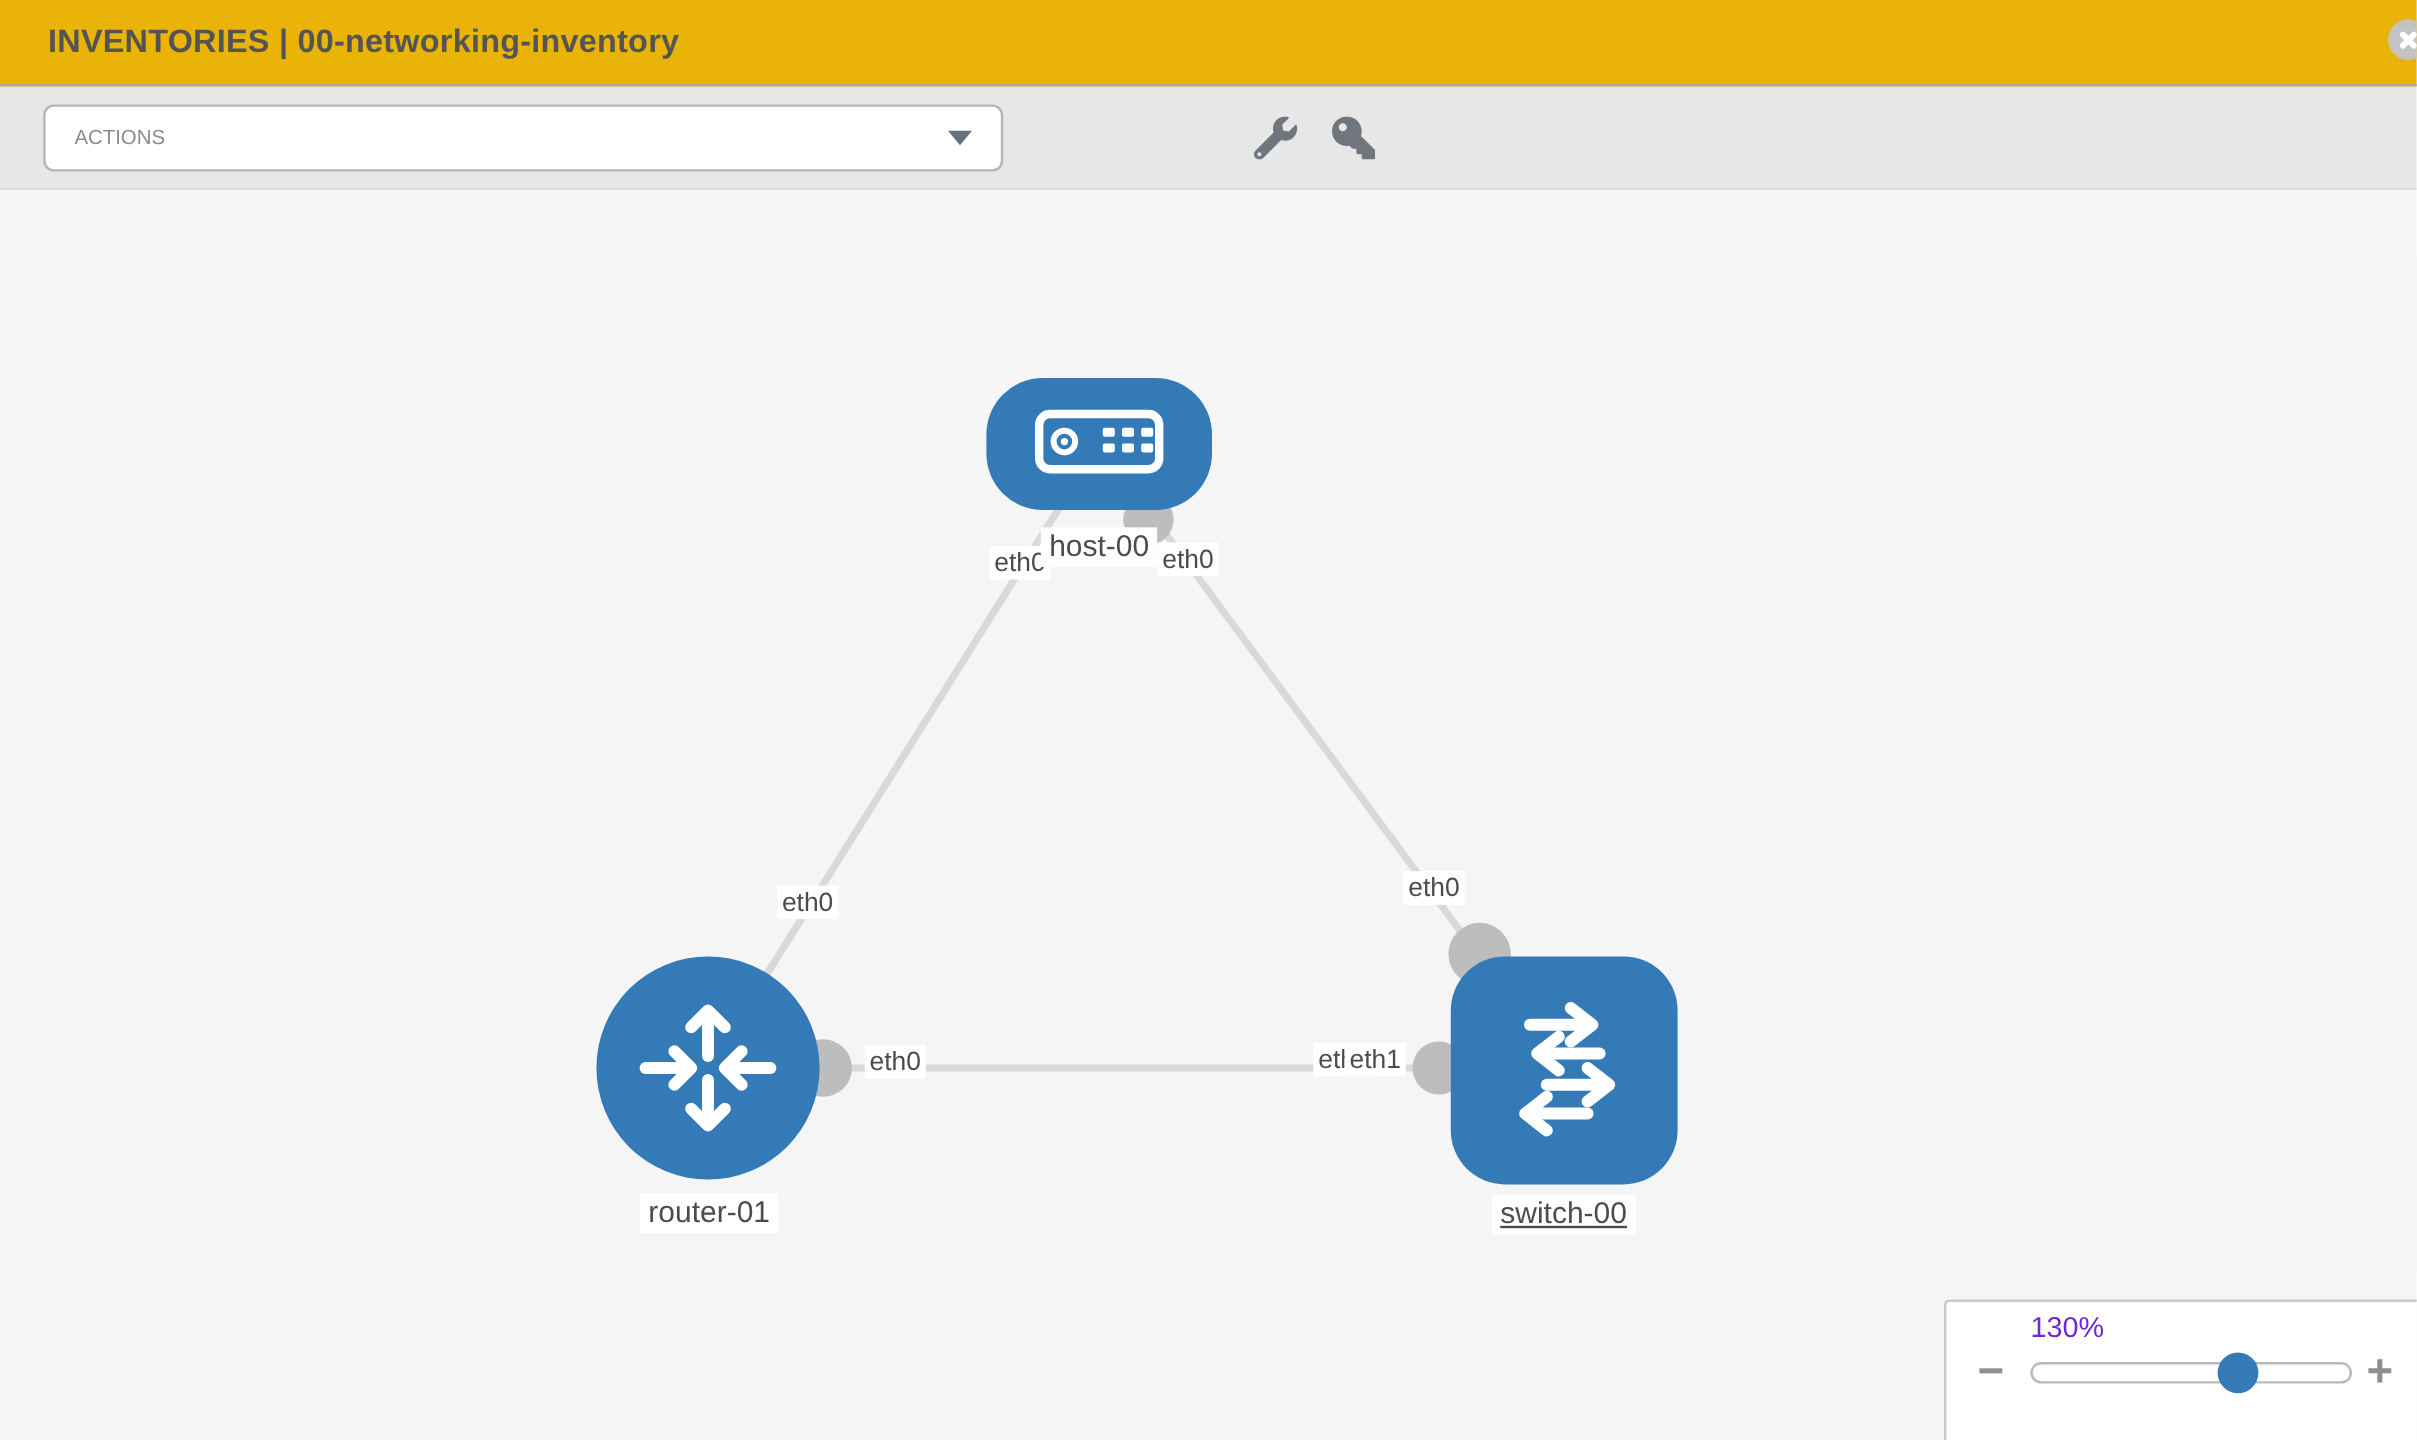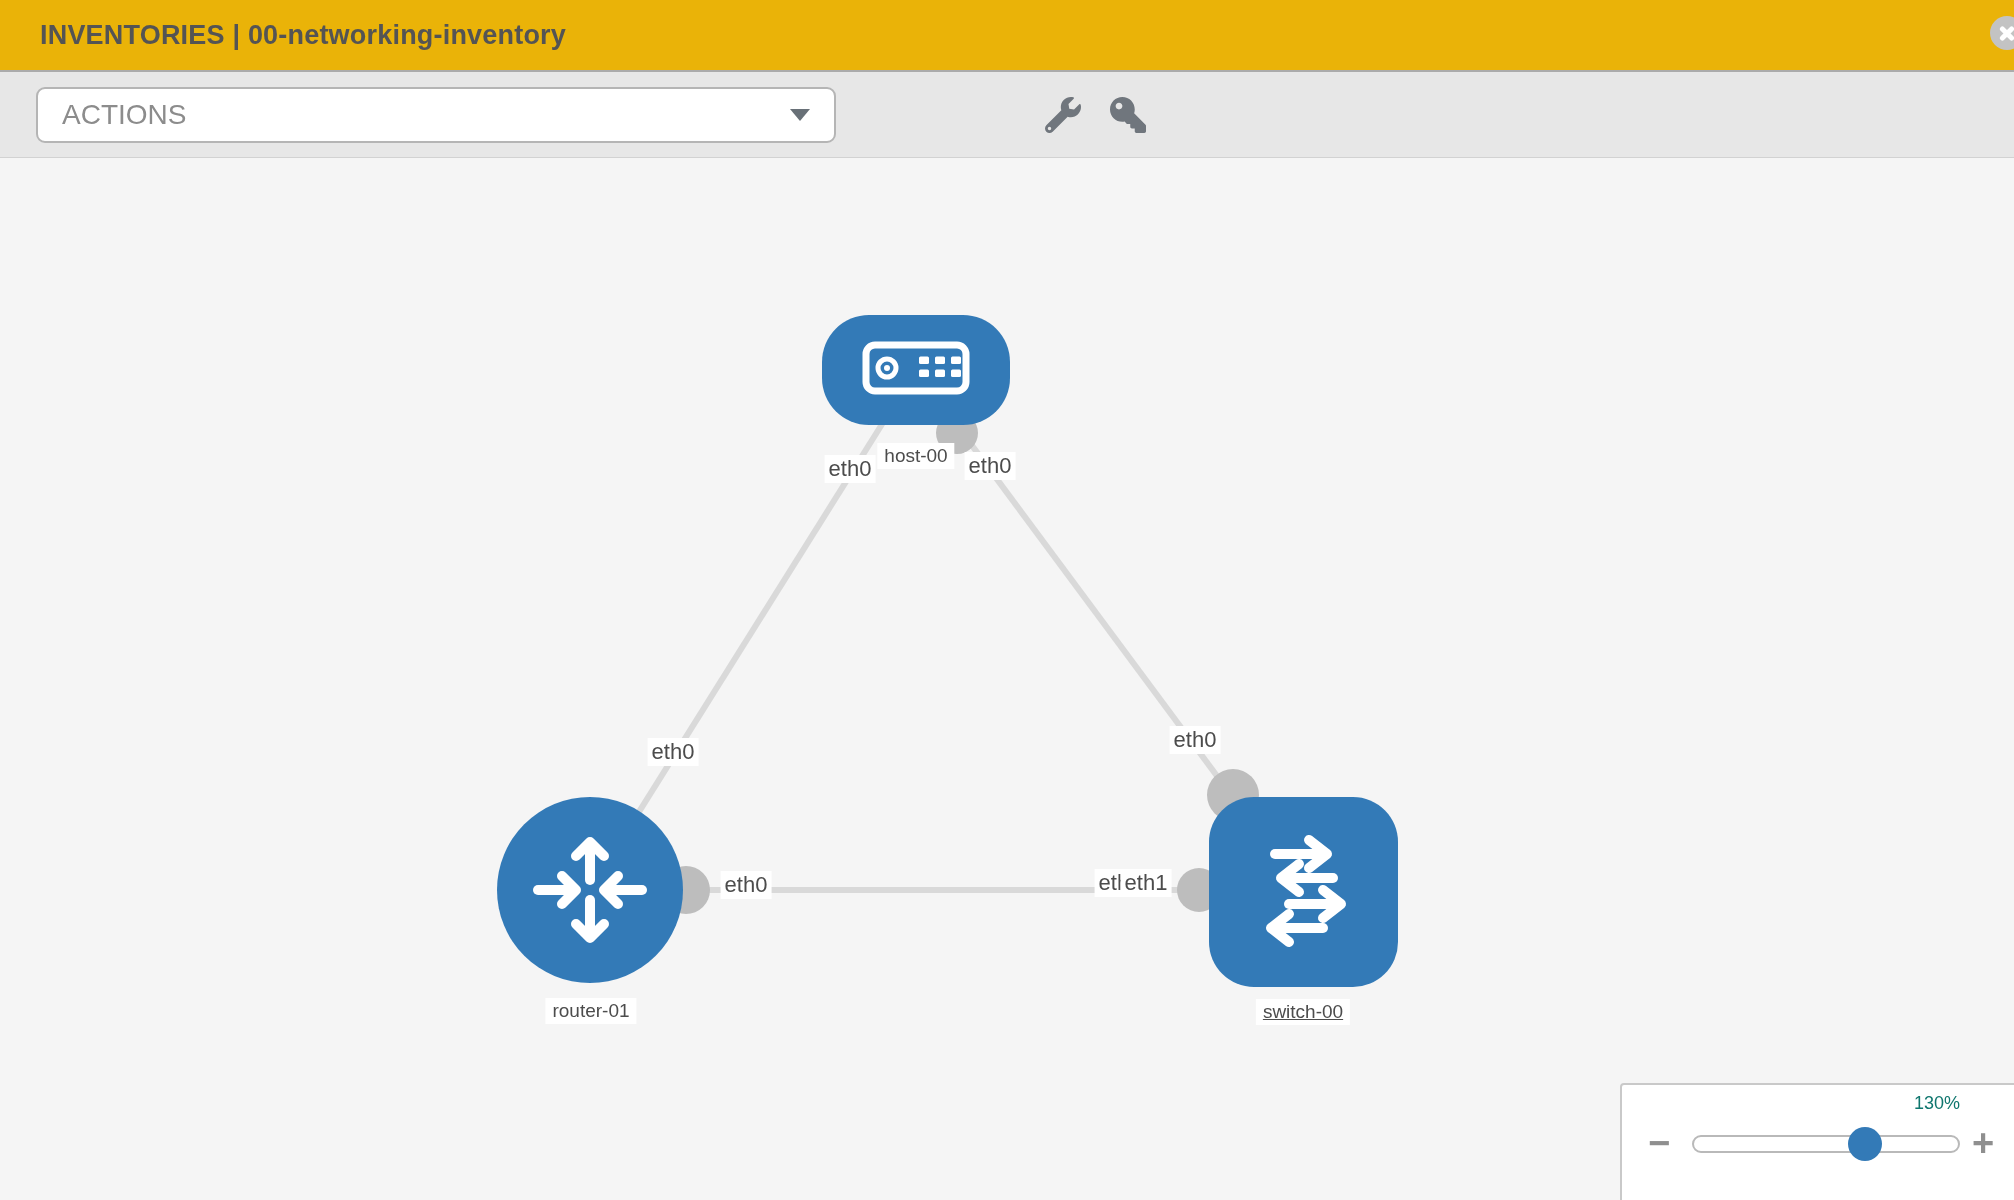--- a/index.html
+++ b/index.html
@@ -31,21 +31,21 @@
 
   
   .toolbar {
     position:absolute; top:72px; left:0; width:100%; height:85px;
     background:#e7e7e7; border-bottom:1px solid #d2d2d2; z-index:9;
   }
   .select-box {
     position:absolute; top:15px; height:56px; box-sizing:border-box;
     background:#fff; border:2px solid #b5b5b5; border-radius:9px;
     display:flex; align-items:center; padding:0 24px;
-    font-size:28px; color:#8c8c8c; cursor:pointer;
+    font-size:17px; color:#8c8c8c; cursor:pointer;
   }
   .select-actions { left:36px;  width:800px; }
   .select-search  { left:1183px; width:794px; color:#98a0a8; }
   .caret {
     position:absolute; right:24px; top:50%; transform:translateY(-50%);
     width:0; height:0;
     border-left:10px solid transparent; border-right:10px solid transparent;
     border-top:12px solid #687077;
   }
   .tool-btn { position:absolute; top:25px; width:36px; height:36px; cursor:pointer; }
@@ -60,30 +60,30 @@
   }
   svg.topology { position:absolute; top:0; left:0; z-index:2; }
 
   .lbl {
     position:absolute; transform:translate(-50%,-50%);
     background:#ffffff; color:#4c4c4c; white-space:nowrap; z-index:3;
   }
   .lbl-if   { font-size:22px; padding:1px 4px; z-index:3; }
   .lbl-if-back { z-index:3; }
   .lbl-if-front{ z-index:4; }
-  .lbl-name { font-size:19px; padding:2px 7px; z-index:5; }
+  .lbl-name { font-size:25px; padding:2px 7px; z-index:5; }
 
   
   .zoom-panel {
     position:absolute; left:1620px; top:1083px; width:400px; height:125px;
     background:#ffffff; border:2px solid #c9c9c9; border-radius:4px; z-index:6;
   }
   .zoom-level {
-    position:absolute; left:70px; top:8px; width:268px; text-align:right;
-    font-size:18px; color:#0f766e;
+    position:absolute; left:70px; top:8px; width:268px; text-align:left;
+    font-size:24px; color:#6d28d9;
   }
   .zoom-minus, .zoom-plus {
     position:absolute; top:36px; font-size:38px; font-weight:bold;
     color:#8f8f8f; line-height:44px; cursor:pointer; user-select:none;
   }
   .zoom-minus { left:26px; }
   .zoom-plus  { left:350px; }
   .zoom-track {
     position:absolute; left:70px; top:50px; width:268px; height:18px;
     box-sizing:border-box; background:#fff; border:2px solid #b9b9b9;

